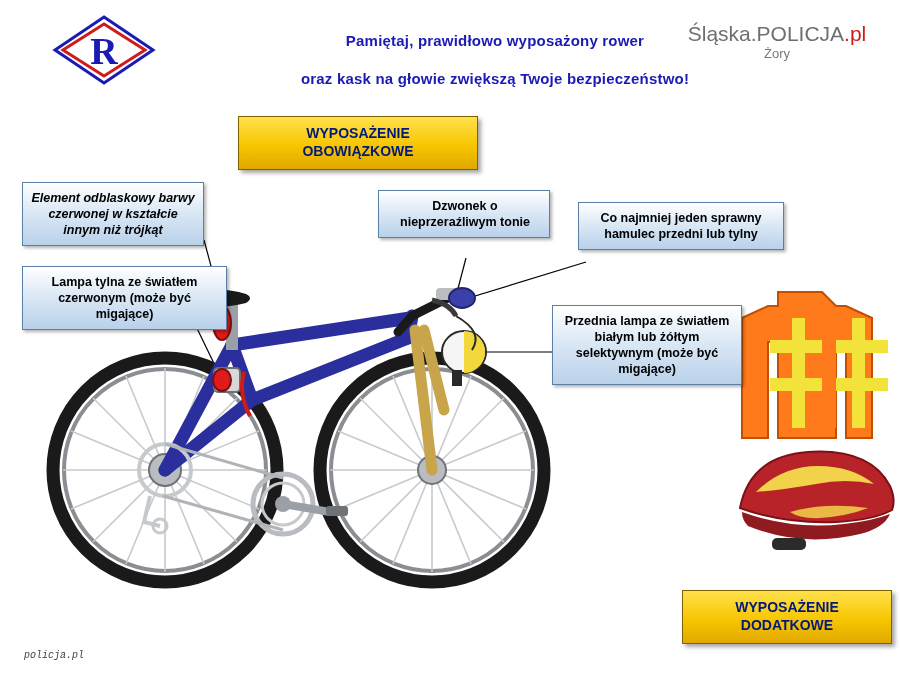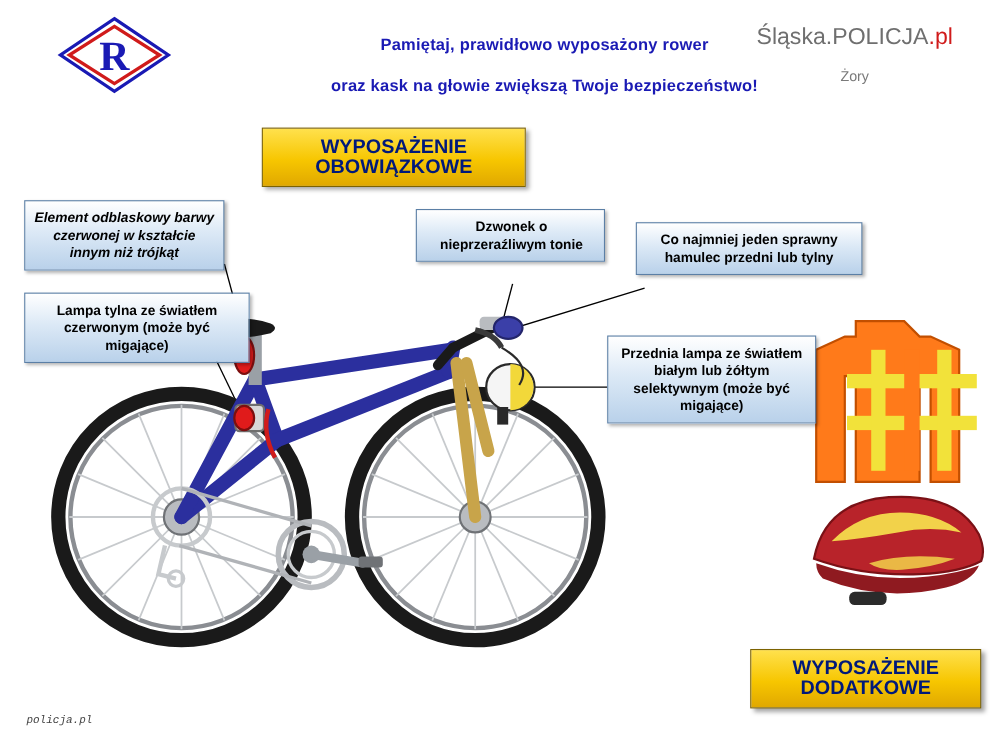--- a/index.html
+++ b/index.html
@@ -50,31 +50,31 @@
   }
   .brandmark .bm-main {
     font-size: 21px;
     font-weight: normal;
     color: #6f6f6f;
   }
   .brandmark .bm-main .bm-red { color: #d01b1b; }
   .brandmark .bm-sub {
     font-size: 13px;
     color: #7a7a7a;
-    margin-top: 16px;
+    margin-top: 0;
   }
 
   
   .banner {
     position: absolute;
     background: linear-gradient(180deg,#ffe14d 0%, #f7c600 55%, #e0a800 100%);
     border: 1px solid #7c6200;
     color: #00197a;
     font-weight: bold;
-    font-size: 18px;
+    font-size: 14px;
     text-align: center;
     padding: 7px 14px 9px 14px;
     line-height: 18px;
     box-shadow: 3px 3px 4px rgba(0,0,0,.35);
   }
   #banner-obowiazkowe { left: 238px; top: 116px; width: 210px; }
   #banner-dodatkowe  { left: 682px; top: 590px; width: 180px; }
 
   
   .callout {

